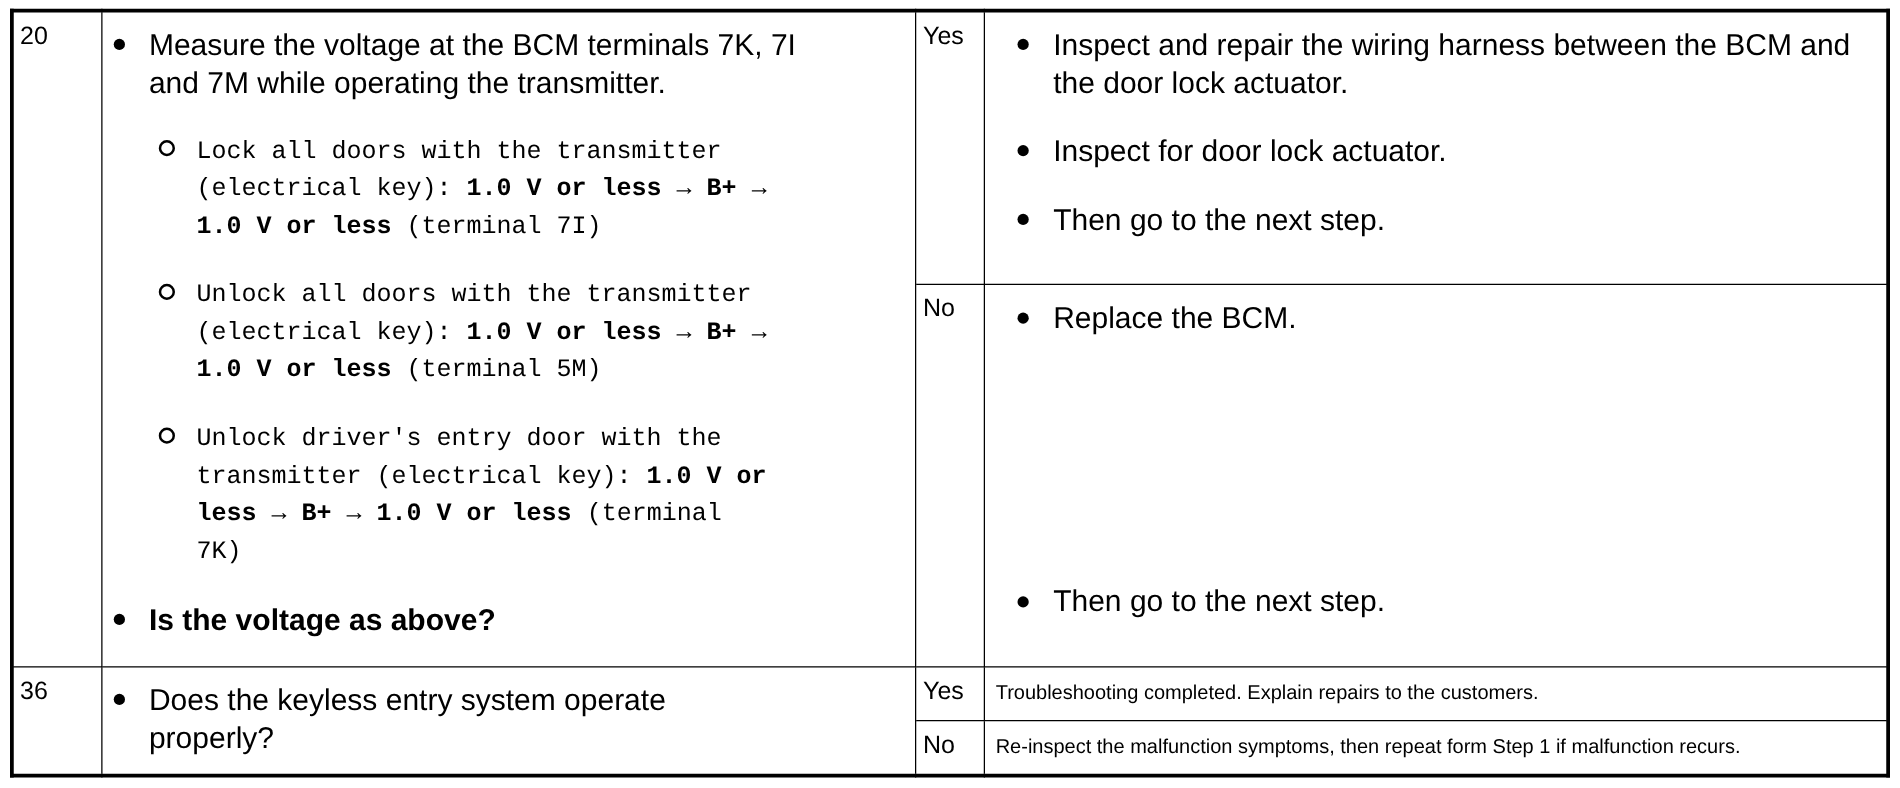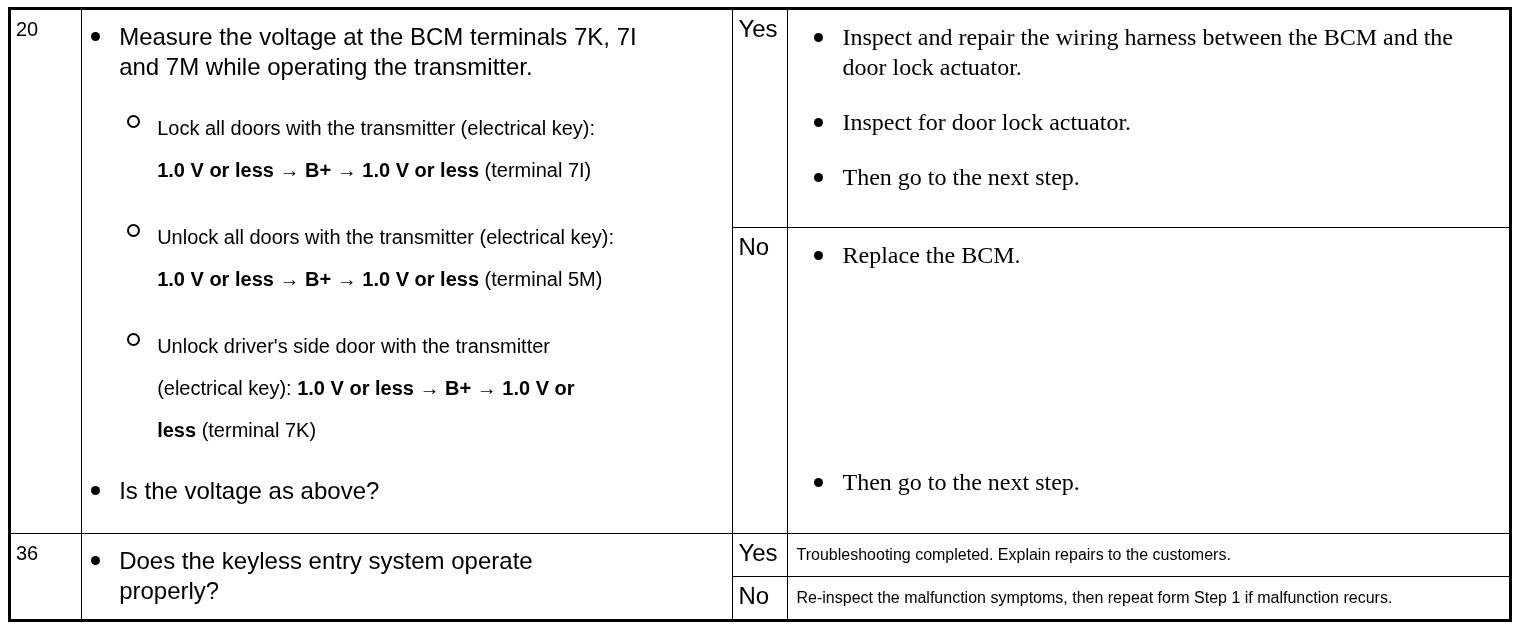--- a/index.html
+++ b/index.html
@@ -52,21 +52,21 @@
   col.c-result  { width: 722px; }
 
   
   .step-num {
     font-size: 20px;
     line-height: 22px;
     padding: 8px 0 0 5px;
   }
 
   .answer-lbl {
-    font-size: 24px;
+    font-size: 20px;
     line-height: 22px;
     padding: 8px 0 0 5px;
     white-space: nowrap;
   }
 
   .plain-cell {
     font-size: 16px;
     line-height: 30px;
     padding: 6px 6px 6px 9px;
   }
@@ -120,43 +120,44 @@
     top: -2px;
   }
 
   
   .sublist {
     margin-top: 25px;
   }
   .subitem {
     position: relative;
     font-size: 20px;
-    line-height: 42px;
+    line-height: 30px;
     padding-left: 37px;
     margin-left: 38px;
     margin-bottom: 25px;
     max-width: 460px;
+    font-family: Liberation Mono, monospace;
   }
   .subitem > .bullet {
     position: absolute;
     left: 0;
     top: 0;
     width: 26px;
     text-align: center;
     line-height: 30px;
   }
 
   .lvl1-wrap { max-width: 540px; }
 
   b, .b { font-weight: bold; }
   .arrow { font-weight: normal; }
 
   
   .rlist { padding: 12px 8px 10px 18px; }
-  .rlist .bitem { margin-bottom: 25px; max-width: 640px; font-family: Liberation Serif, serif; }
+  .rlist .bitem { margin-bottom: 25px; max-width: 640px; }
 
   .gap-tall { height: 172px; }
 </style>
 </head>
 <body>
 
 <div class="sheet">
 
   <table class="dtable">
     <colgroup>
@@ -200,33 +201,33 @@
                 <b>1.0 V or less</b>
                 <span class="arrow">→</span>
                 <b>B+</b>
                 <span class="arrow">→</span>
                 <b>1.0 V or less</b>
                 <span>(terminal 5M)</span>
               </div>
 
               <div class="subitem">
                 <span class="bullet"><i class="ring"></i></span>
-                <span>Unlock driver's side door with the transmitter (electrical key):</span>
+                <span>Unlock driver's entry door with the transmitter (electrical key):</span>
                 <b>1.0 V or</b>
                 <b>less</b>
                 <span class="arrow">→</span>
                 <b>B+</b>
                 <span class="arrow">→</span>
                 <b>1.0 V or less</b>
                 <span>(terminal 7K)</span>
               </div>
 
             </div>
 
-            <div class="bitem" style="margin-top:25px;">
+            <div class="bitem" style="margin-top:25px;font-weight:bold;">
               <span class="bullet"><i class="dot"></i></span>
               <span>Is the voltage as above?</span>
             </div>
 
           </div>
         </td>
 
         <td>
           <div class="answer-lbl">Yes</div>
         </td>

